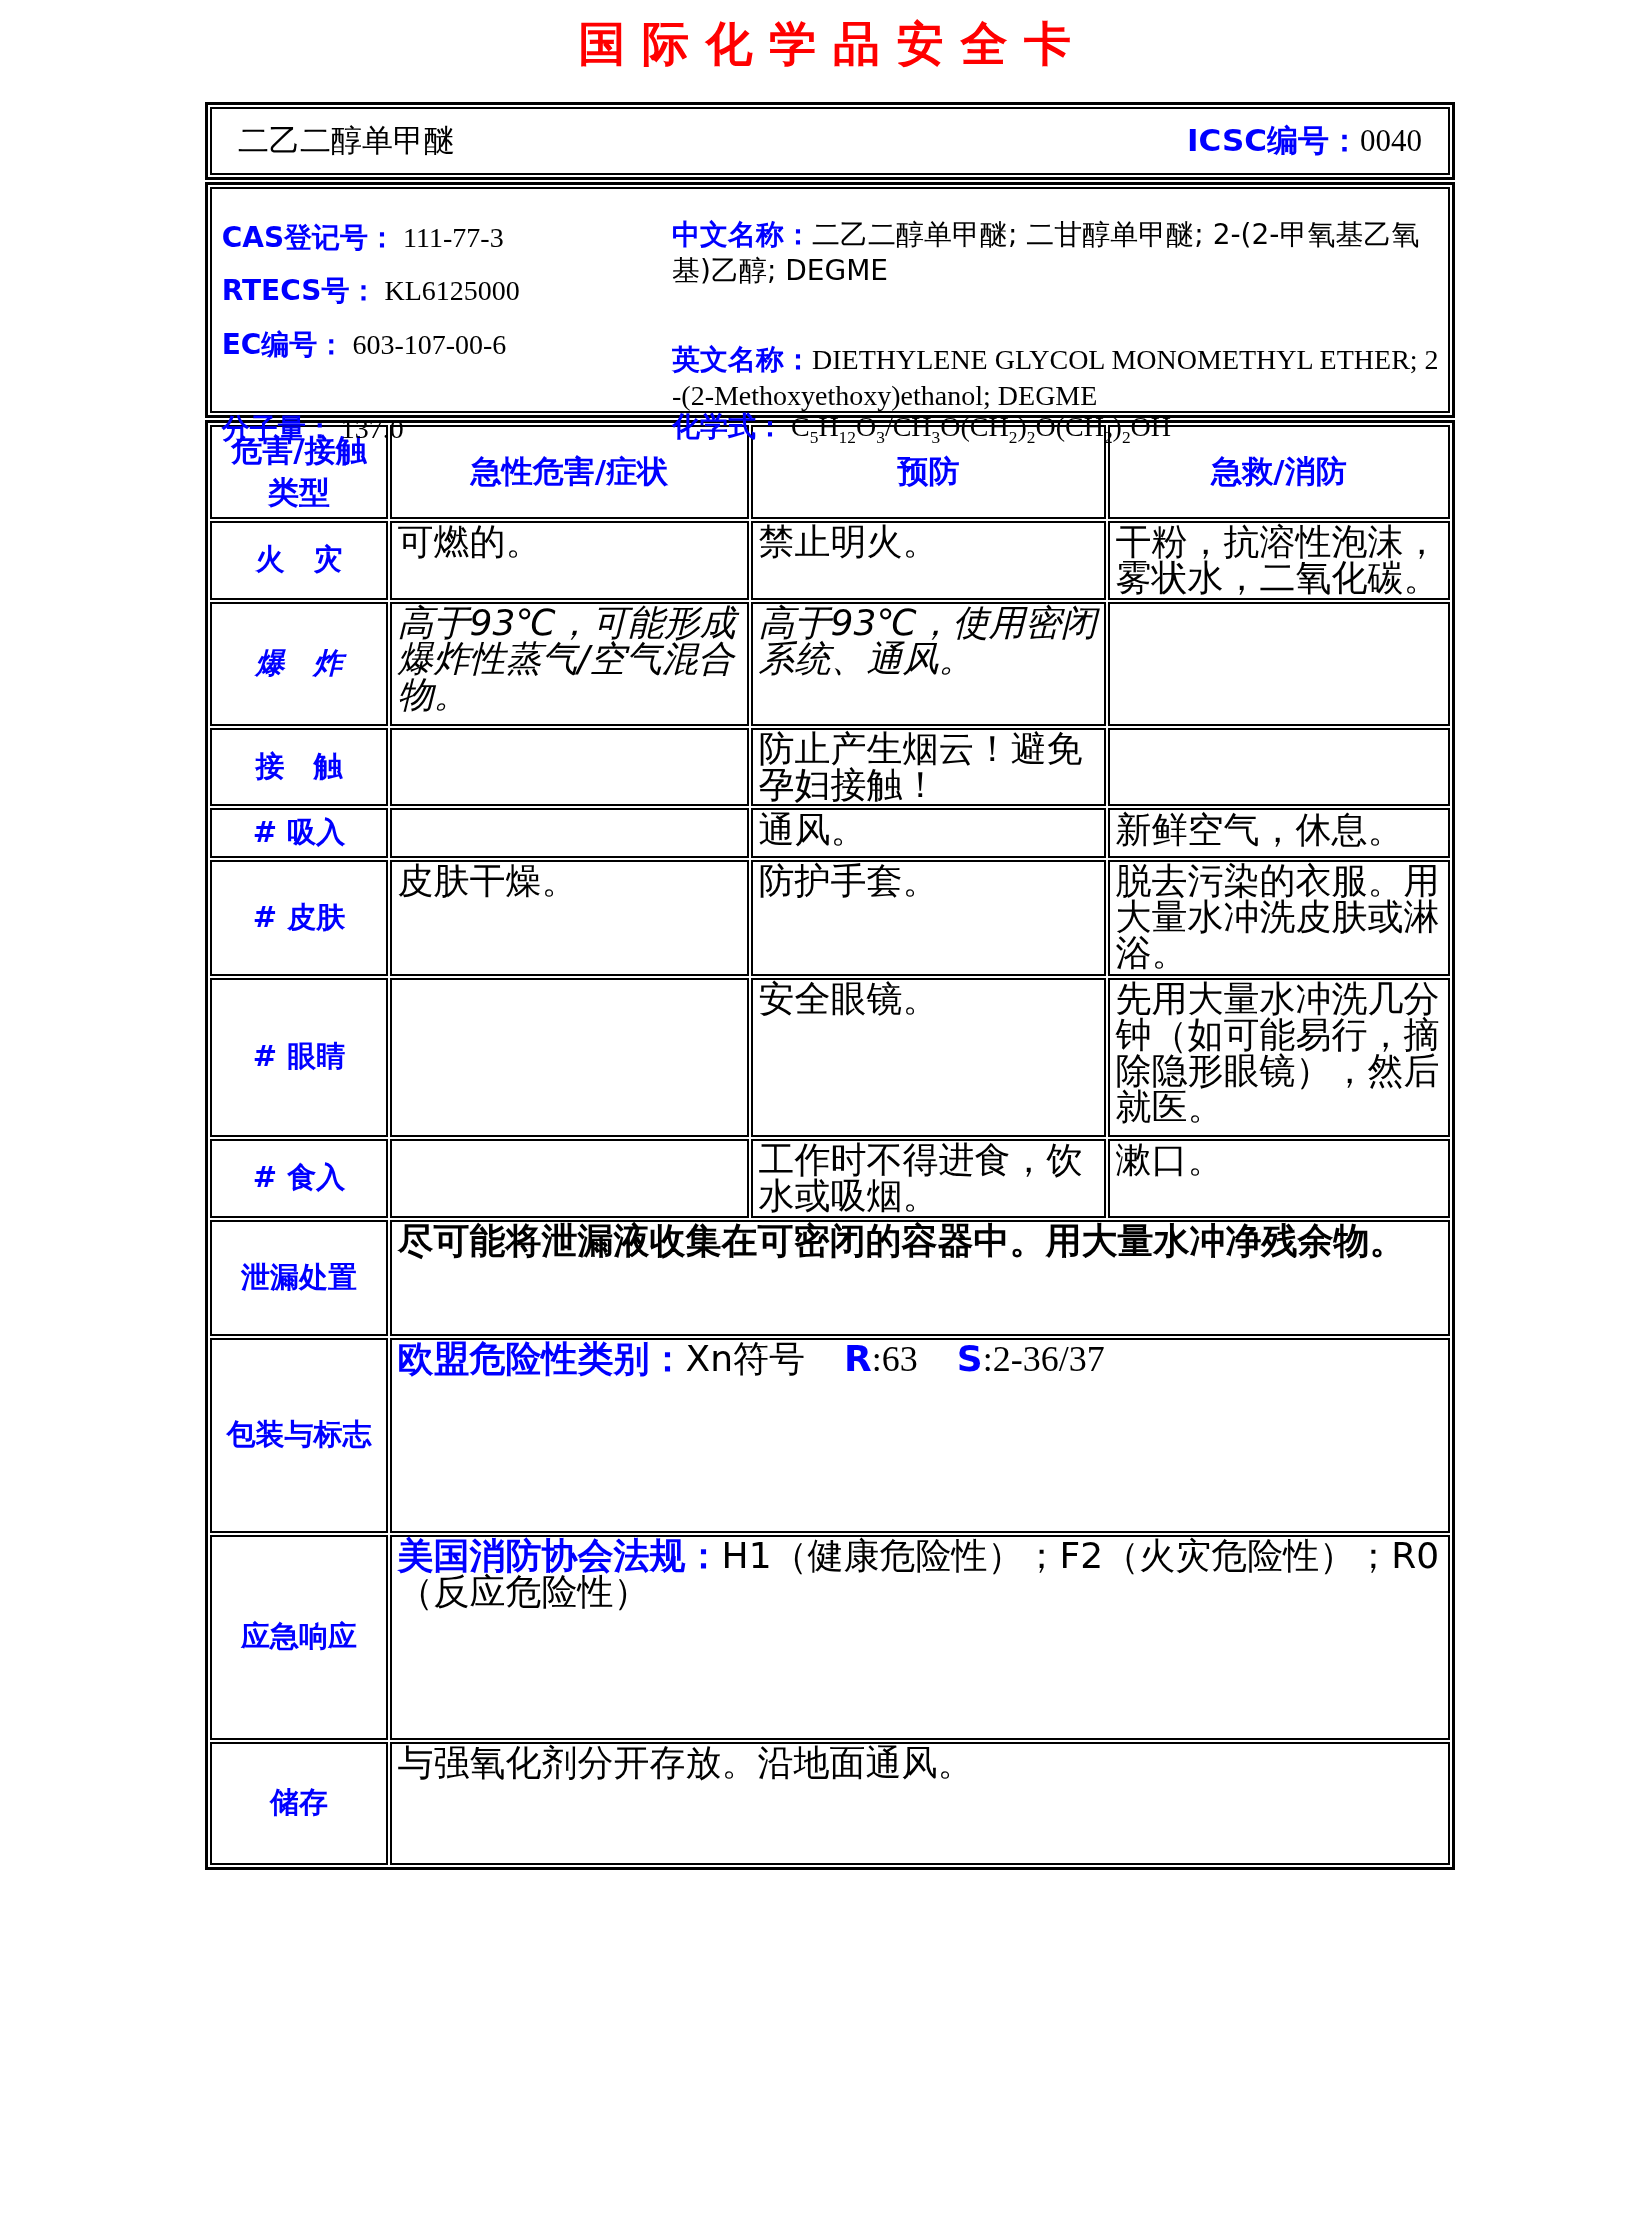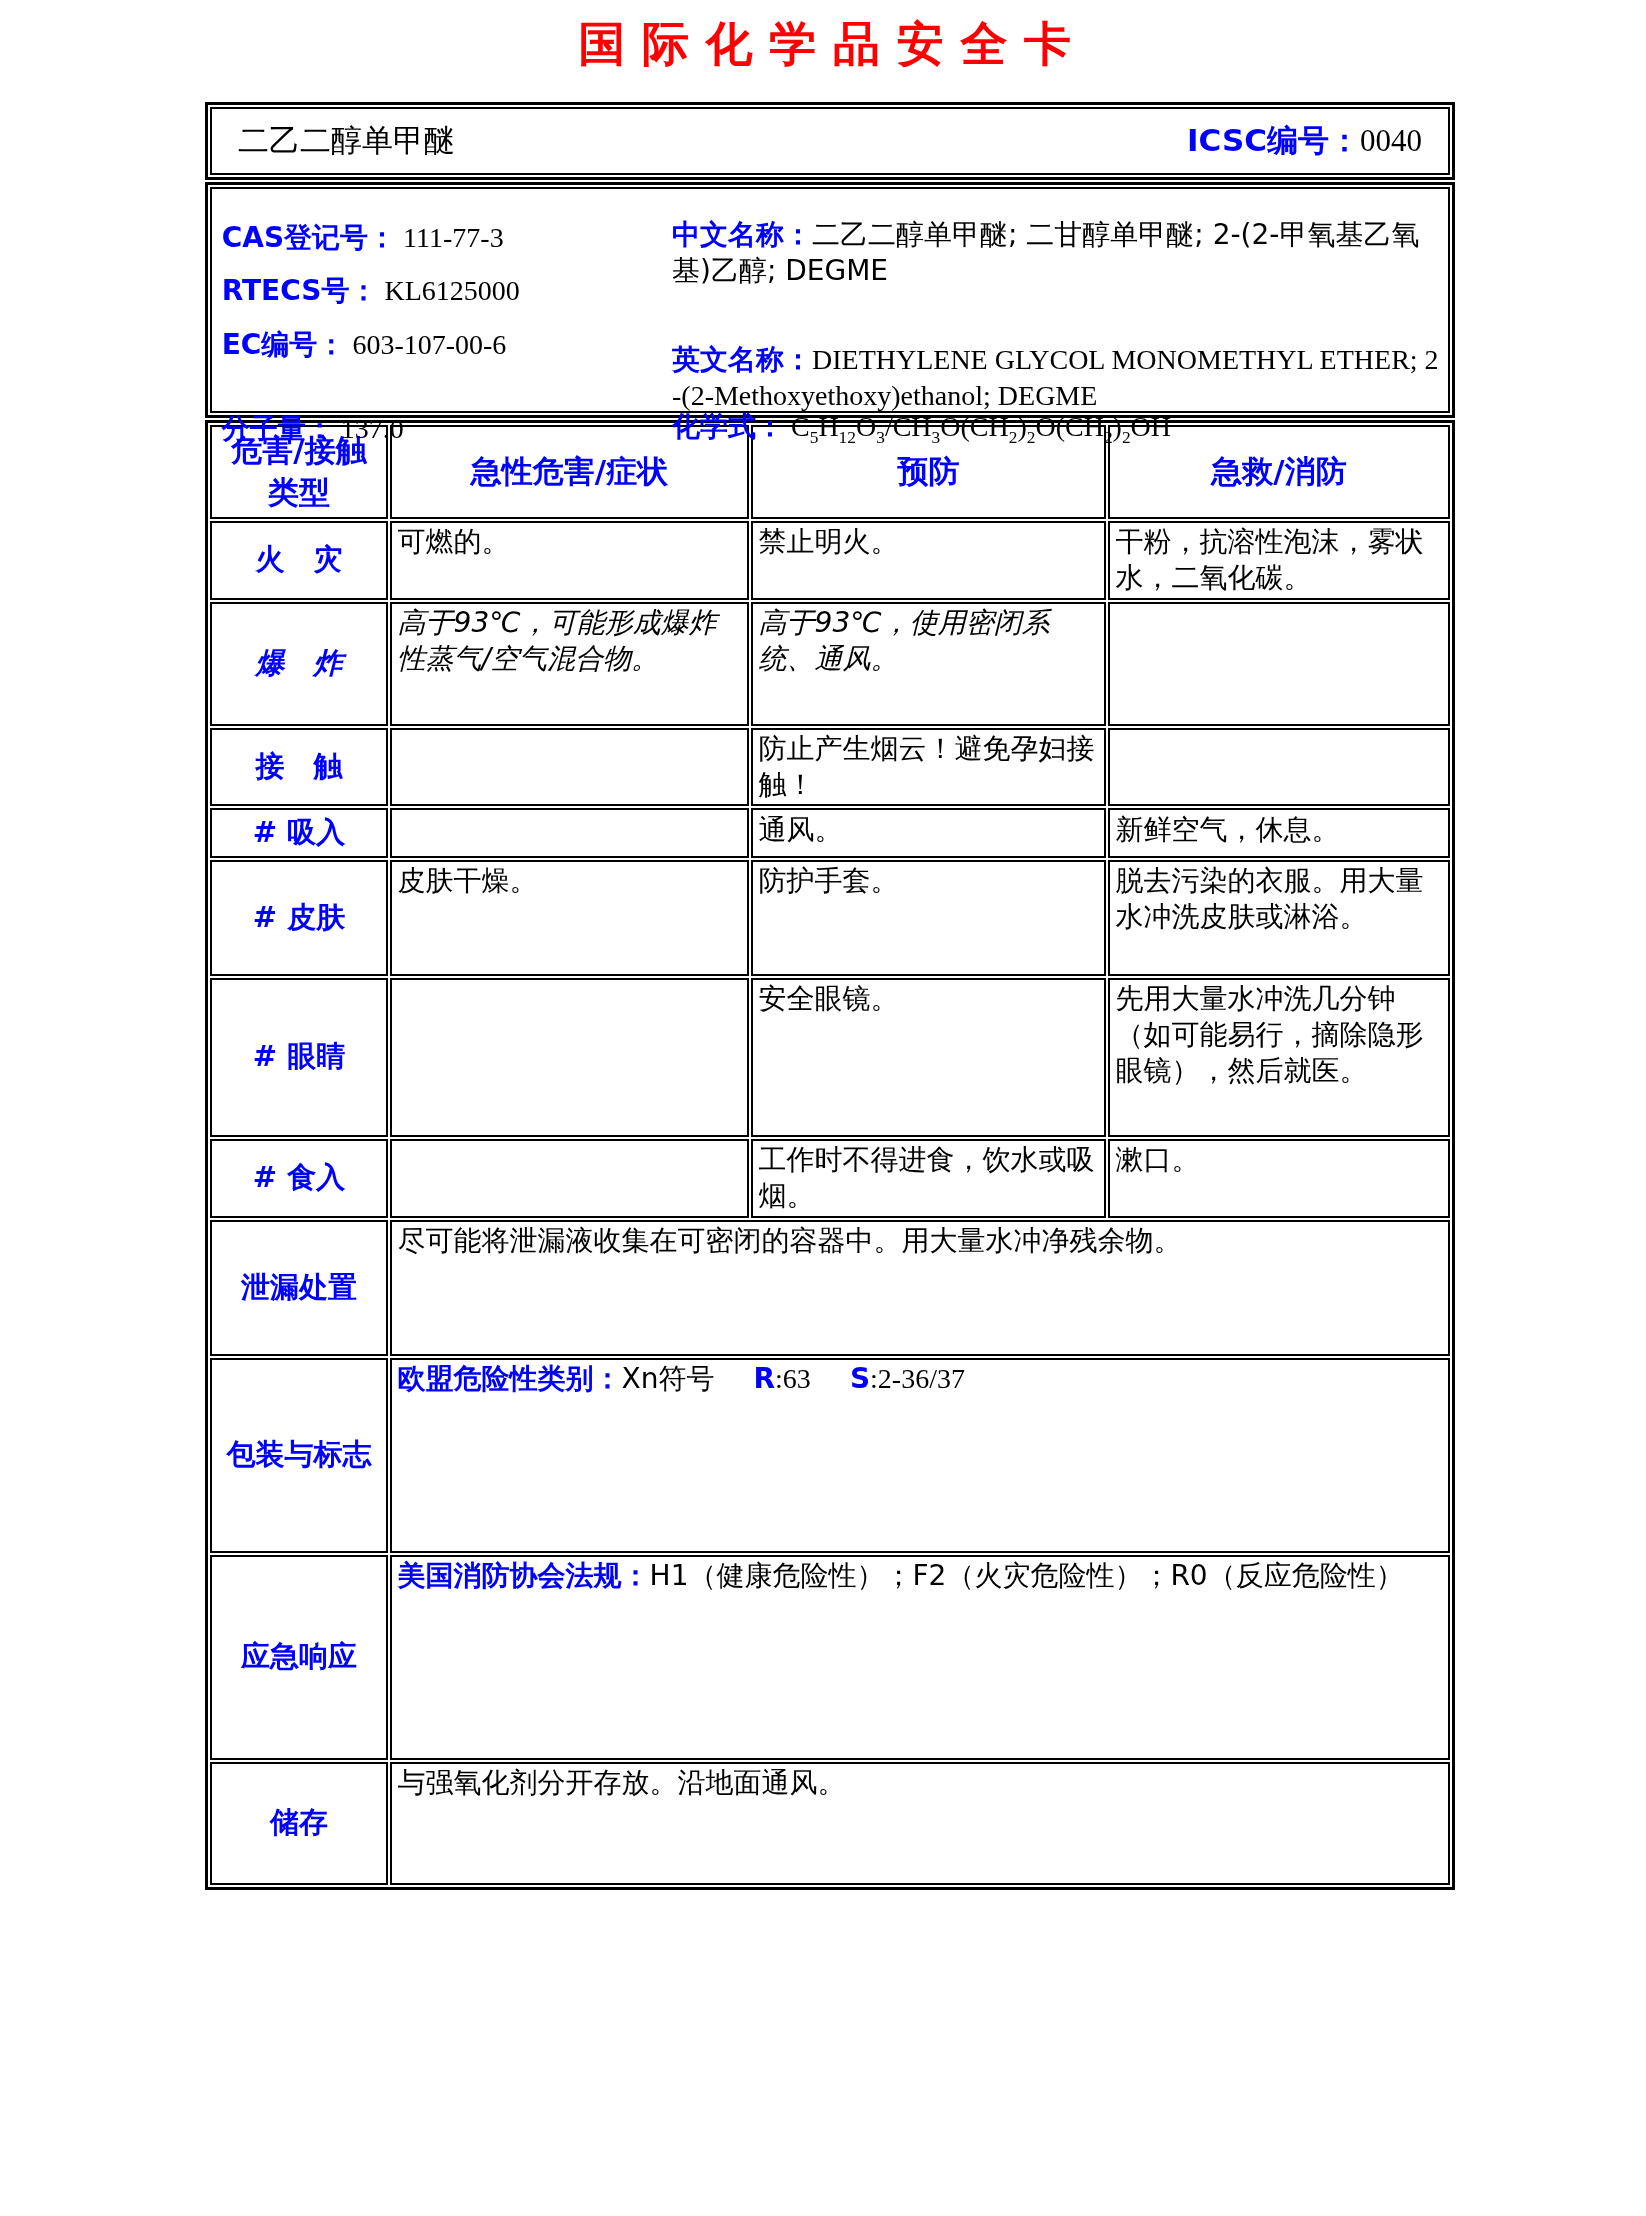--- a/index.html
+++ b/index.html
@@ -71,34 +71,34 @@
     vertical-align:middle !important;
     color:var(--blue);
     font-weight:bold;
     font-size:29px;
     padding:2.8px;
     word-break:break-all;
   }
   .hd{font-size:31px;}
   .pre{white-space:pre-line;}
   .cell{
-    font-size:28px;
+    font-size:36px;
     line-height:36px;
     padding:1.4px 5.6px;
     word-break:break-all;
   }
   .r-head td{height:93px;}
   .r-fire td{height:77px;}
   .r-expl td{height:124px;font-style:italic;}
   .r-cont td{height:69px;}
   .r-inh  td{height:41px;}
   .r-skin td{height:116px;}
   .r-eye  td{height:159px;margin-top:36px;}
   .r-ing  td{height:75px;}
-  .r-spill td{height:136px;}
+  .r-spill td{height:116px;font-weight:bold;}
   .r-pack td{height:195px;}
   .r-emer td{height:205px;}
   .r-stor td{height:123px;}
   .blue{color:var(--blue);font-weight:bold;}
   .mono{font-family:Liberation Serif, serif;}
   .vgap{margin-left:7px;}
   .sp{margin-left:39px;}
   sub{font-size:0.62em;}
 </style>
 </head>

